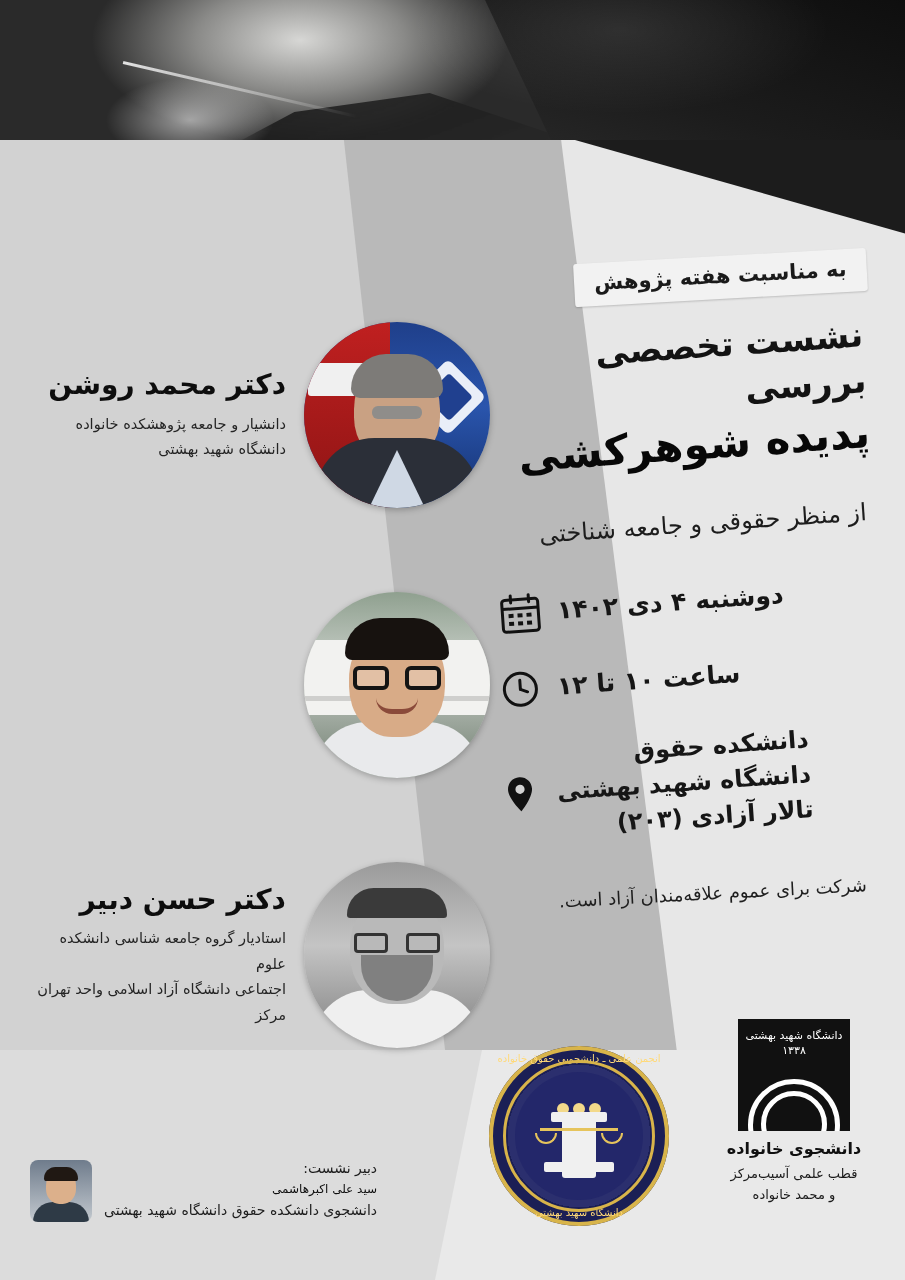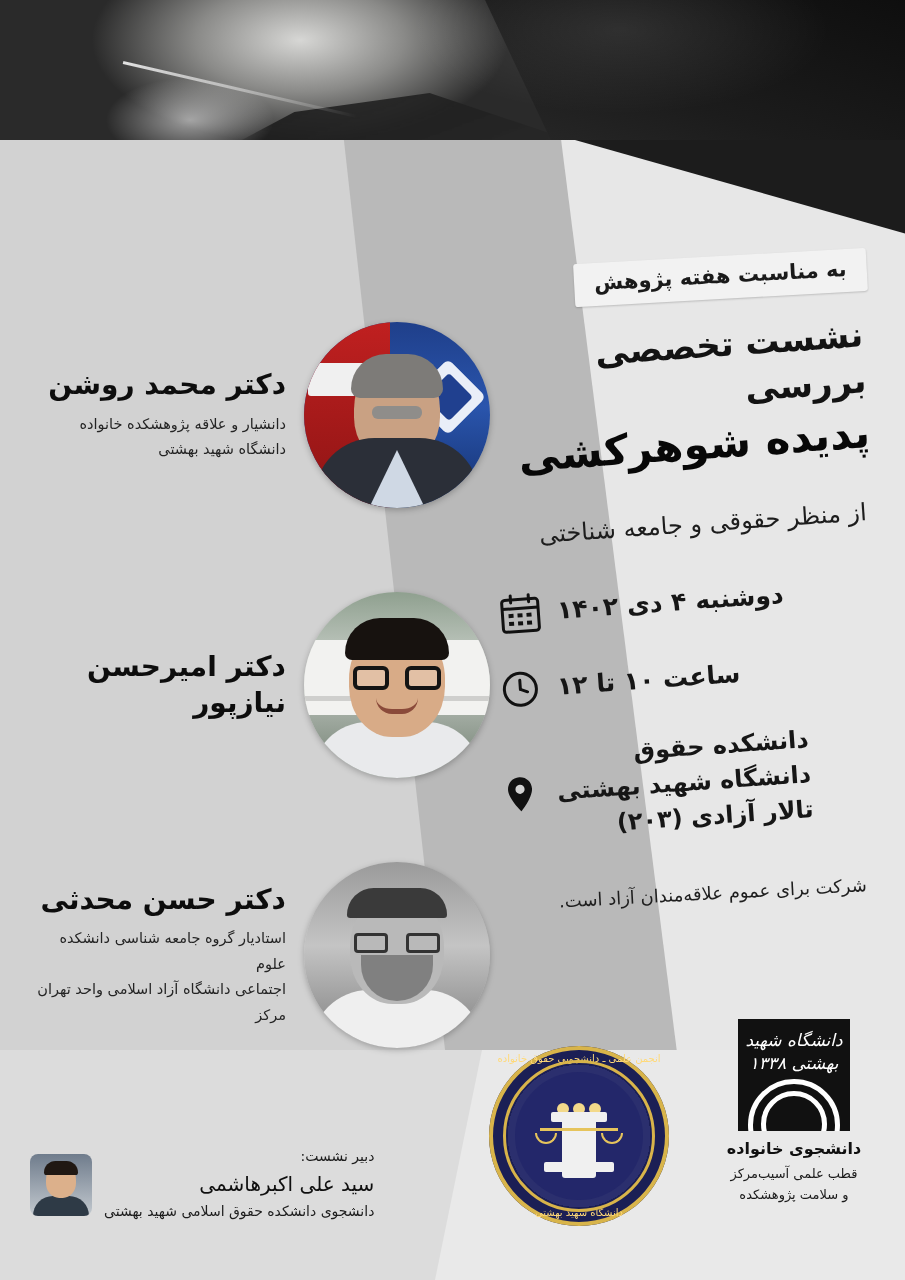--- a/index.html
+++ b/index.html
@@ -201,21 +201,21 @@
     position: relative; overflow: hidden;
   }
   .sbu-mark .arc {
     position: absolute; left: 50%; transform: translateX(-50%);
     border: 5px solid #fff; border-radius: 50%;
   }
   .sbu-mark .a1 { width: 92px; height: 92px; bottom: -40px; }
   .sbu-mark .a2 { width: 66px; height: 66px; bottom: -26px; }
   .sbu-mark .txt {
     position:absolute; top:10px; left:0; width:100%; color:#fff;
-    font-size:17px; line-height:1.35; font-style:italic;
+    font-size:11px; line-height:1.35; 
   }
   .sbu-cap { font-size: 16px; font-weight: bold; color: #101010; line-height: 1.5; }
   .sbu-sub { font-size: 13px; color: #1b1b1b; line-height: 1.6; margin-top: 3px; }
 
   .logo-assoc { position: absolute; right: 236px; bottom: 48px; width: 180px; height: 180px; }
   .assoc-ring {
     position:absolute; inset:0; border-radius:50%;
     background: radial-gradient(circle at 50% 50%, #2b2f6e 0 56%, #1b1f55 56% 72%, #3a3f86 72% 100%);
     box-shadow: inset 0 0 0 4px #d8b44a;
   }
@@ -232,21 +232,21 @@
   .assoc-pan.l { left:16%; }
   .assoc-pan.r { right:16%; }
   .assoc-people { position:absolute; left:50%; top:24%; transform:translateX(-50%); display:flex; gap:4px; }
   .assoc-people span { width:12px; height:12px; border-radius:50%; background:#f3d98a; display:block; }
   .assoc-text-top { position:absolute; left:0; top:7px; width:100%; text-align:center; color:#ffd978; font-size:10px; }
   .assoc-text-bot { position:absolute; left:0; bottom:8px; width:100%; text-align:center; color:#ffd978; font-size:10px; }
 
   .secretary { position: absolute; left: 30px; bottom: 52px; display: flex; flex-direction: row; align-items: center; gap: 12px; direction: rtl; }
   .sec-text { text-align: right; }
   .sec-label { font-size: 14px; color: #1c1c1c; margin-bottom: 4px; }
-  .sec-name { font-size: 20px; color: #0f0f0f; line-height: 1.6; }
+  .sec-name { font-size: 12px; color: #0f0f0f; line-height: 1.6; }
   .sec-role { font-size: 14px; color: #1c1c1c; line-height: 1.6; }
   .sec-avatar {
     width: 62px; height: 62px; border-radius: 8px; overflow: hidden; position: relative;
     background: linear-gradient(180deg,#6f7c8c,#c3c9cf);
     flex: 0 0 auto;
   }
   .sec-avatar .h { position:absolute; left:50%; top:16%; transform:translateX(-50%); width:30px; height:34px; background:#dcb08b; border-radius:46% 46% 44% 44%; }
   .sec-avatar .hr { position:absolute; left:50%; top:12%; transform:translateX(-50%); width:34px; height:14px; background:#201813; border-radius:18px 18px 4px 4px; }
   .sec-avatar .b { position:absolute; left:50%; bottom:0; transform:translateX(-50%); width:56px; height:20px; background:#2e3a46; border-radius:22px 22px 0 0; }
 </style>
@@ -335,76 +335,75 @@
       <div class="logo-inner"></div>
       <div class="head"></div>
       <div class="hair"></div>
       <div class="moustache"></div>
       <div class="body"></div>
       <div class="shirt"></div>
     </div>
     <div class="speaker-text">
       <div class="speaker-name">دکتر محمد روشن</div>
       <div class="speaker-role">
-        <span>دانشیار و علاقه پژوهشکده خانواده</span><br>
+        <span>دانشیار و جامعه پژوهشکده خانواده</span><br>
         <span>دانشگاه شهید بهشتی</span>
       </div>
     </div>
   </div>
 
   <div class="speaker" style="right:415px; top:592px;">
     <div class="avatar av2">
       <div class="van"></div>
       <div class="van-line"></div>
       <div class="body"></div>
       <div class="head"></div>
       <div class="hair"></div>
       <div class="glasses">
           <i></i>
           <i></i>
         </div>
       <div class="smile"></div>
     </div>
     <div class="speaker-text">
-      <div class="speaker-name">دکتر امیرحسن نیازپور</div>
     </div>
   </div>
 
   <div class="speaker" style="right:415px; top:862px;">
     <div class="avatar av3">
       <div class="body"></div>
       <div class="head"></div>
       <div class="hair"></div>
       <div class="glasses">
           <i></i>
           <i></i>
         </div>
       <div class="beard"></div>
     </div>
     <div class="speaker-text">
-      <div class="speaker-name">دکتر حسن محدثی</div>
+      <div class="speaker-name">دکتر حسن دبیر</div>
       <div class="speaker-role">
         <span>استادیار گروه جامعه شناسی دانشکده علوم</span><br>
         <span>اجتماعی دانشگاه آزاد اسلامی واحد تهران مرکز</span>
       </div>
     </div>
   </div>
 
   <div class="logos">
 
     <div class="logo-sbu">
       <div class="sbu-mark">
         <div class="txt">دانشگاه شهید بهشتی ۱۳۳۸</div>
         <div class="arc a1"></div>
         <div class="arc a2"></div>
       </div>
       <div class="sbu-cap">دانشجوی خانواده</div>
       <div class="sbu-sub">
         <span>قطب علمی آسیب‌مرکز</span><br>
-        <span>و سلامت پژوهشکده</span>
+        <span>و محمد خانواده</span>
       </div>
     </div>
 
     <div class="logo-assoc">
       <div class="assoc-ring">
         <div class="assoc-text-top">انجمن علمی ـ دانشجویی حقوق خانواده</div>
         <div class="assoc-text-bot">دانشگاه شهید بهشتی</div>
       </div>
       <div class="assoc-inner">
         <div class="assoc-people">
@@ -418,21 +417,21 @@
         <div class="assoc-pan l"></div>
         <div class="assoc-pan r"></div>
         <div class="assoc-base"></div>
       </div>
     </div>
 
     <div class="secretary">
       <div class="sec-text">
         <div class="sec-label">دبیر نشست:</div>
         <div class="sec-name">سید علی اکبرهاشمی</div>
-        <div class="sec-role">دانشجوی دانشکده حقوق اسلامی شهید بهشتی</div>
+        <div class="sec-role">دانشجوی دانشکده حقوق دانشگاه شهید بهشتی</div>
       </div>
       <div class="sec-avatar">
         <div class="b"></div>
         <div class="h"></div>
         <div class="hr"></div>
       </div>
     </div>
 
   </div>
 </div>

